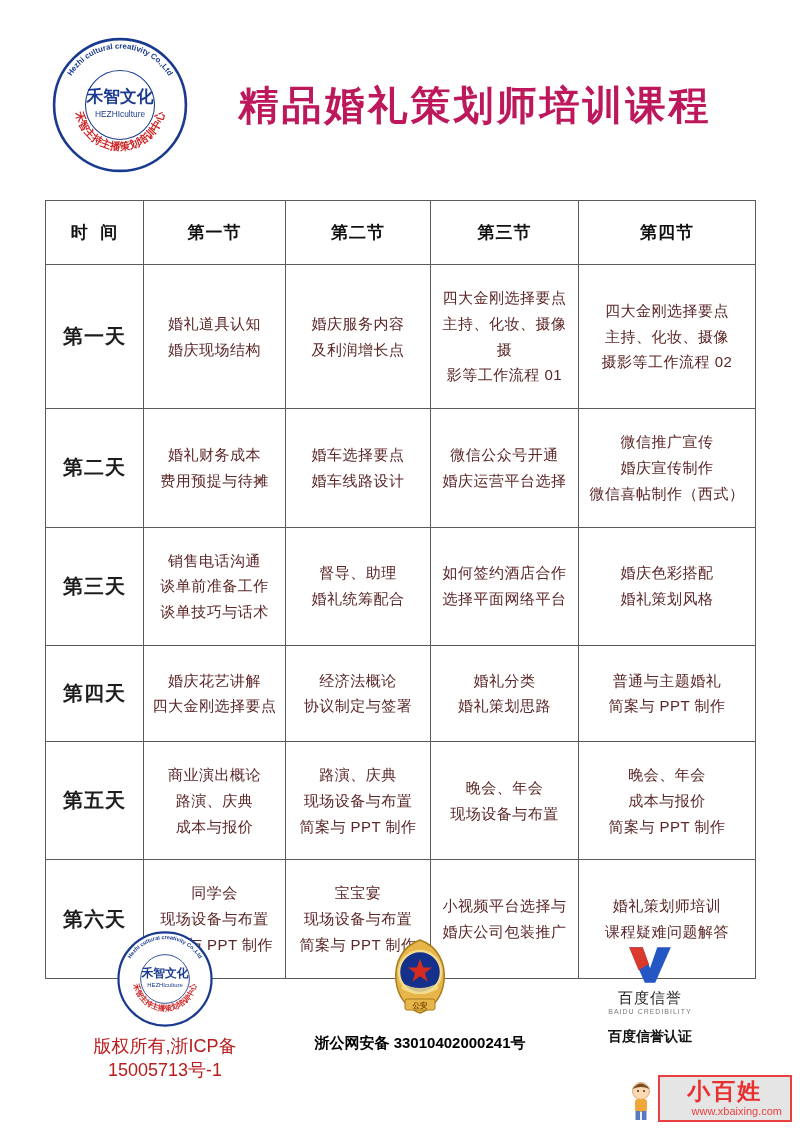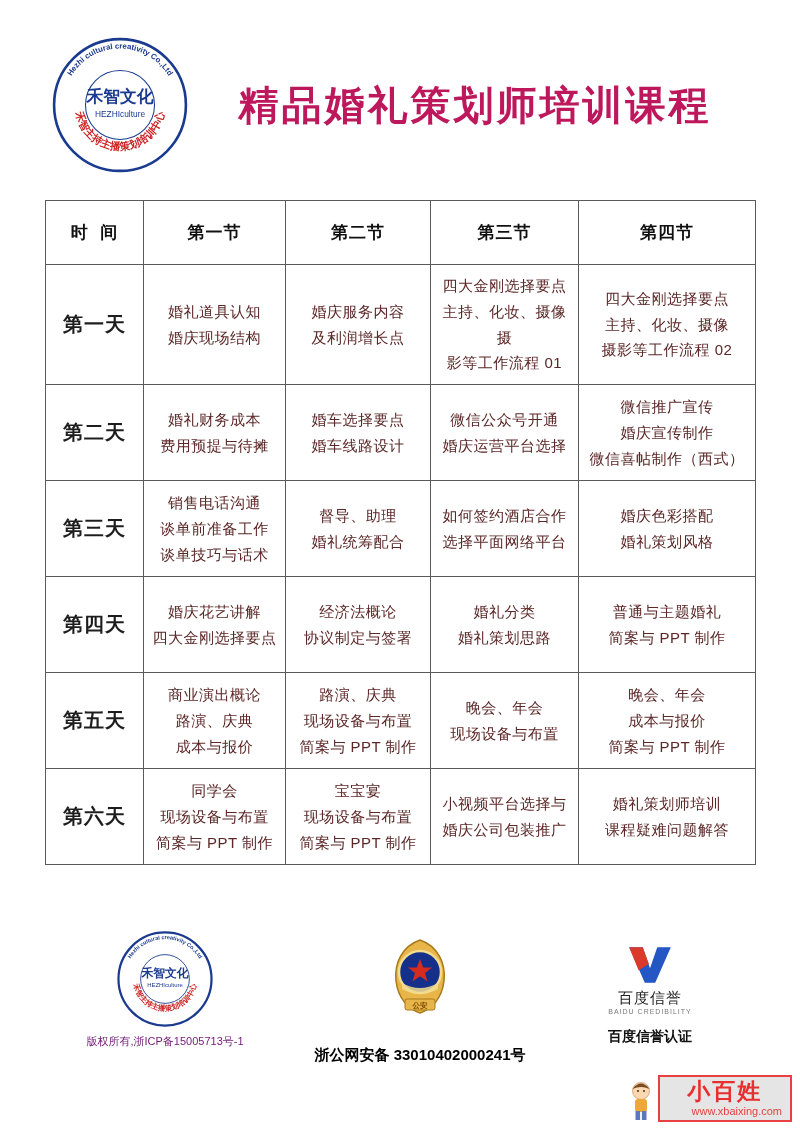--- a/index.html
+++ b/index.html
@@ -16,36 +16,36 @@
   .logo-wrap { width:136px; height:136px; flex:0 0 auto; }
   .page-title { flex:1; text-align:center; font-size:40px; font-weight:900;
                 color:#be185d; letter-spacing:3px;
                 font-family:"Liberation Sans","DejaVu Sans",sans-serif; }
 
   
   table.course { position:absolute; left:45px; top:200px; width:710px;
                  border-collapse:collapse; table-layout:fixed; }
   table.course th, table.course td {
     border:1px solid #5a5a5a; text-align:center; vertical-align:middle;
-    padding:8px 6px;
+    padding:20px 6px;
   }
   table.course th { height:64px; font-size:17px; font-weight:bold; color:#101010;
                     white-space:pre; letter-spacing:1px; }
   td.day { font-size:20px; font-weight:bold; color:#1d1d1d; letter-spacing:1px; }
   td.cell { height:96px; font-size:15px; font-weight:500; color:#5c2727;
             line-height:1.72; white-space:pre-line; letter-spacing:0.5px; }
 
   
   .footer-col { position:absolute; top:930px; text-align:center; }
   .footer-col .icon-area { height:98px; display:flex; align-items:center; justify-content:center; }
   .fc-left   { left:65px;  width:200px; }
   .fc-center { left:310px; width:220px; }
   .fc-right  { left:560px; width:180px; }
-  .caption-copyright { margin-top:6px; font-size:11px; color:#701a75; }
-  .caption-police    { margin-top:18px; font-size:15px; font-weight:bold; color:#000; }
+  .caption-copyright { margin-top:6px; font-size:18px; color:#b91c1c; }
+  .caption-police    { margin-top:6px; font-size:15px; font-weight:bold; color:#000; }
   .caption-baidu     { font-size:14px; font-weight:bold; color:#111; }
   .baidu-logo { display:flex; flex-direction:column; align-items:center; }
   .baidu-cn { font-size:15px; font-weight:normal; color:#1f1f1f; margin-top:3px; letter-spacing:1px; }
   .baidu-en { font-size:7px; color:#7a7a7a; letter-spacing:1px; }
 
   
   .watermark { position:absolute; right:8px; bottom:6px; display:flex;
                align-items:flex-end; }
   .wm-box { border:2px solid #e84040; background:#e5e5e5; padding:1px 8px 2px 8px;
             text-align:center; }

